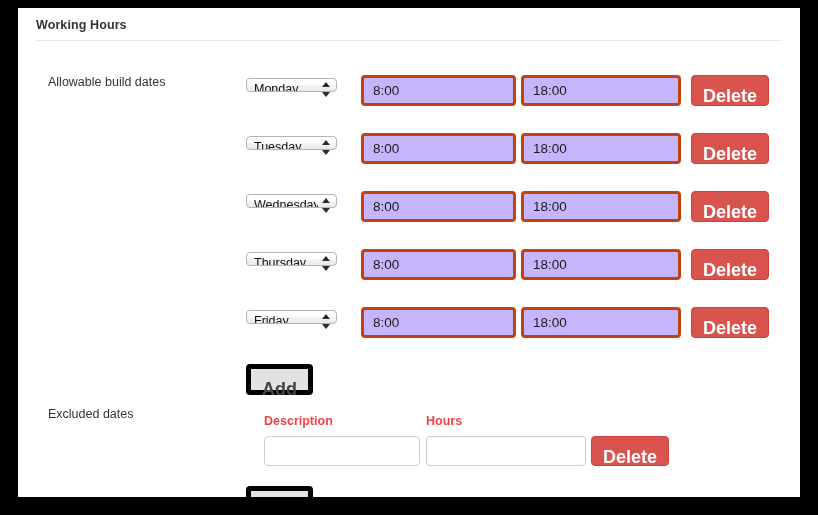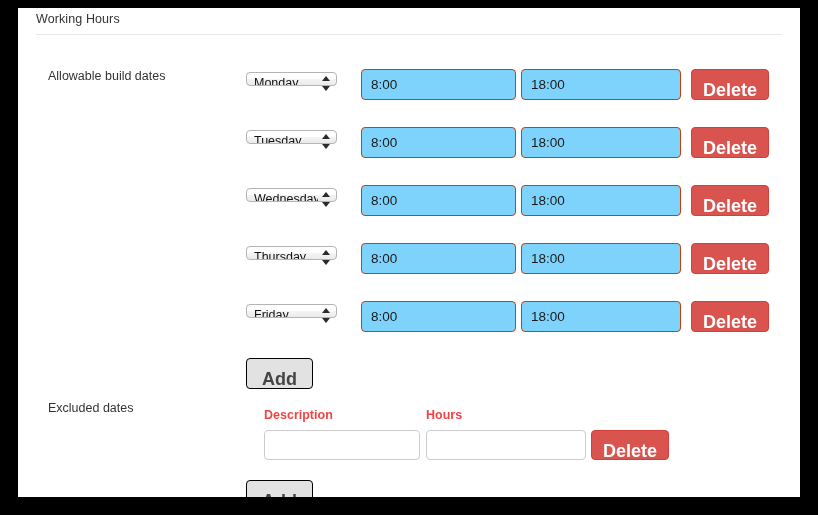--- a/index.html
+++ b/index.html
@@ -19,23 +19,23 @@
     left: 18px;
     top: 8px;
     width: 782px;
     height: 489px;
     background: #ffffff;
     box-sizing: border-box;
     overflow: hidden;
   }
 
   .panel-header {
-    padding: 4px 0 0 18px;
+    padding: 10px 0 0 18px;
     font-size: 12.5px;
-    font-weight: normal;
+    font-weight: bold;
     color: #333333;
     letter-spacing: 0.1px;
   }
 
   .header-divider {
     margin: 8px 18px 0 18px;
     height: 1px;
     background: #e7e7e7;
   }
 
@@ -120,23 +120,23 @@
 
   input.time-input {
     position: absolute;
     top: 2px;
     height: 31px;
     box-sizing: border-box;
     font-family: "Liberation Sans", sans-serif;
     font-size: 13.5px;
     color: #1a1a1a;
     padding: 0 9px;
-    border: 1px solid #c2410c;
+    border: 3px solid #c2410c;
     border-radius: 4px;
-    background: #7dd3fc;
+    background: #c4b5fd;
     outline: none;
   }
   input.time-start { left: 115px; width: 155px; }
   input.time-end   { left: 275px; width: 160px; }
 
   .btn {
     font-family: "Liberation Sans", sans-serif;
     font-size: 18px;
     font-weight: bold;
     box-sizing: border-box;
@@ -146,21 +146,21 @@
   }
 
   .btn-danger {
     background: #d9534f;
     border: 1px solid #d43f3a;
     color: #ffffff;
   }
 
   .btn-default {
     background: #e2e2e2;
-    border: 1px solid #000000;
+    border: 5px solid #000000;
     color: #444444;
   }
 
   .row-delete {
     position: absolute;
     left: 445px;
     top: 2px;
     width: 78px;
     height: 31px;
   }

